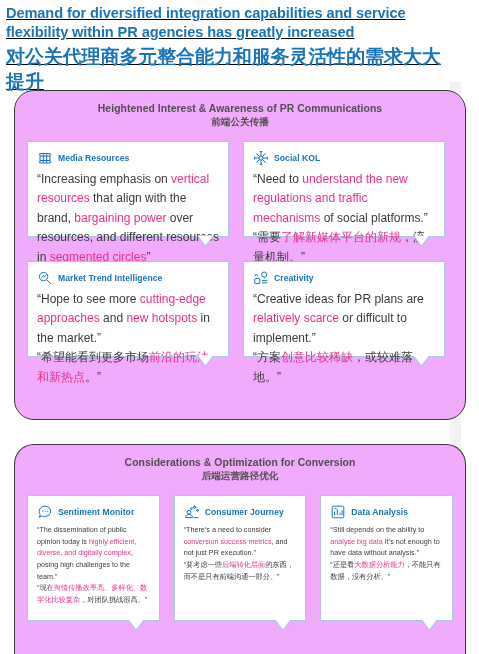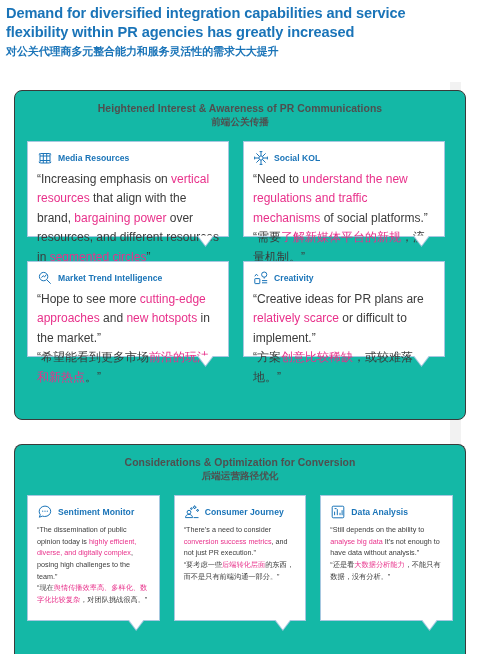--- a/index.html
+++ b/index.html
@@ -10,20 +10,21 @@
     background: #ffffff;
     font-family: "Liberation Sans", "DejaVu Sans", sans-serif;
     overflow: hidden;
   }
 
   #page {
     position: relative;
     width: 461px;
     height: 654px;
     background: #ffffff;
+    text-decoration: underline;
   }
 
   
   .gutter {
     position: absolute;
     top: 82px;
     right: 0;
     width: 11px;
     height: 572px;
     background: #f2f2f2;
@@ -35,35 +36,35 @@
   }
   .headline .en {
     color: #1a74b8;
     font-size: 14.6px;
     font-weight: bold;
     line-height: 1.32;
     letter-spacing: -0.1px;
   }
   .headline .cn {
     color: #1a74b8;
-    font-size: 11px;
+    font-size: 19px;
     font-weight: bold;
     line-height: 1.35;
     margin-top: 1px;
     letter-spacing: -0.1px;
   }
 
   
   .section {
     position: absolute;
     left: 14px;
     width: 452px;
-    background: #14b8a6;
+    background: #f0abfc;
     border: 1px solid #3a3a3a;
-    border-radius: 8px;
+    border-radius: 20px;
   }
   #section-top    { top: 90px;  height: 330px; }
   #section-bottom { top: 444px; height: 210px; border-bottom: none;
                     border-bottom-left-radius: 0; border-bottom-right-radius: 0; }
 
   .section-title {
     text-align: center;
     padding-top: 12px;
   }
   .section-title .st-en {

